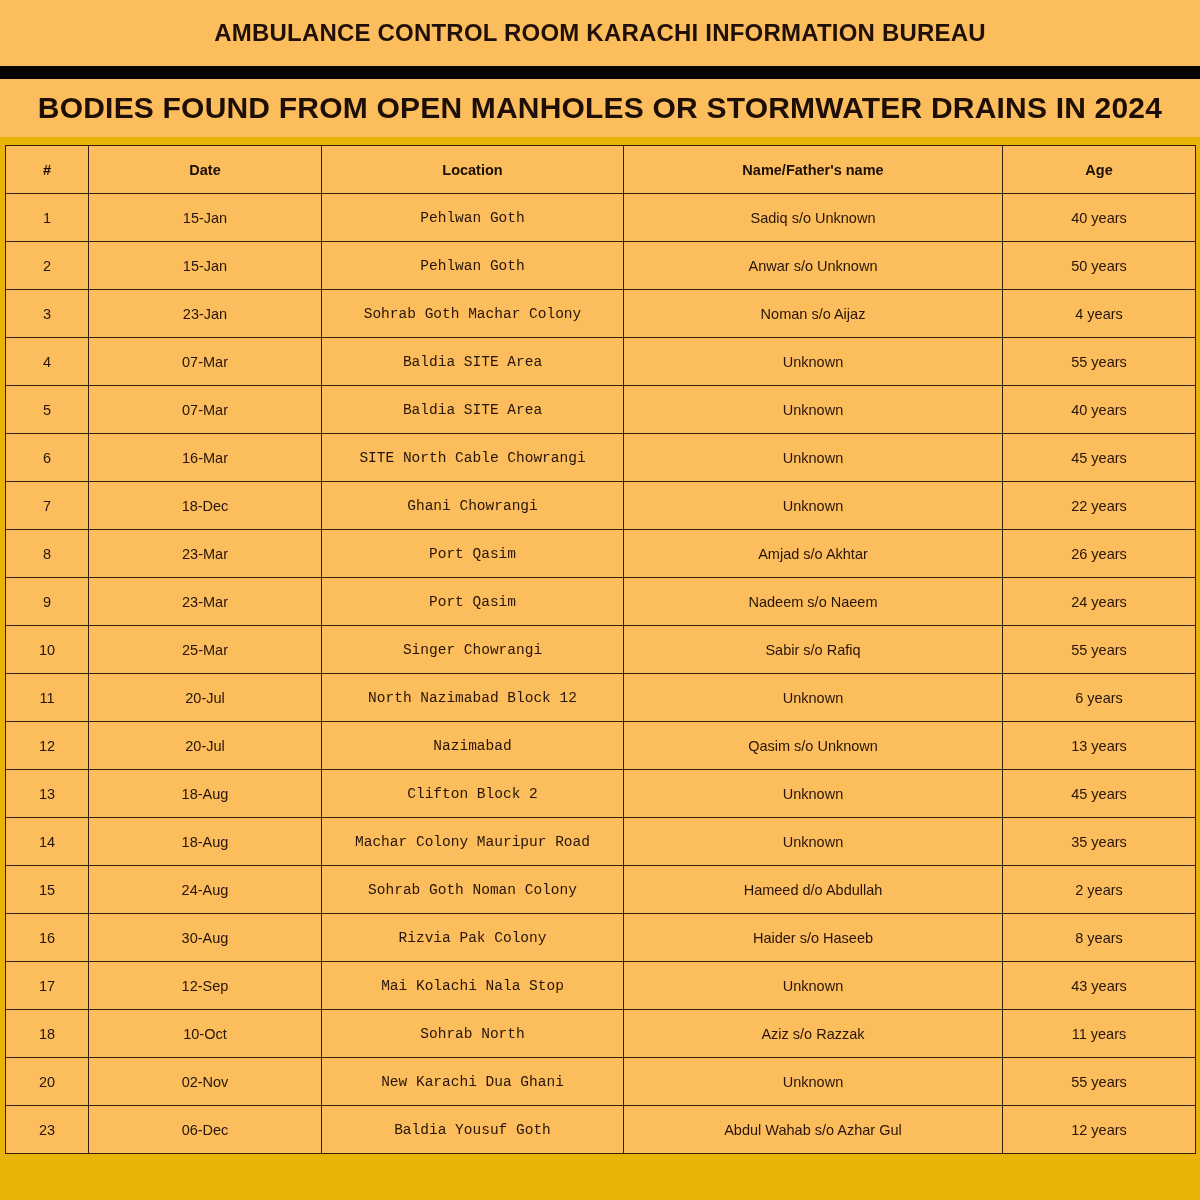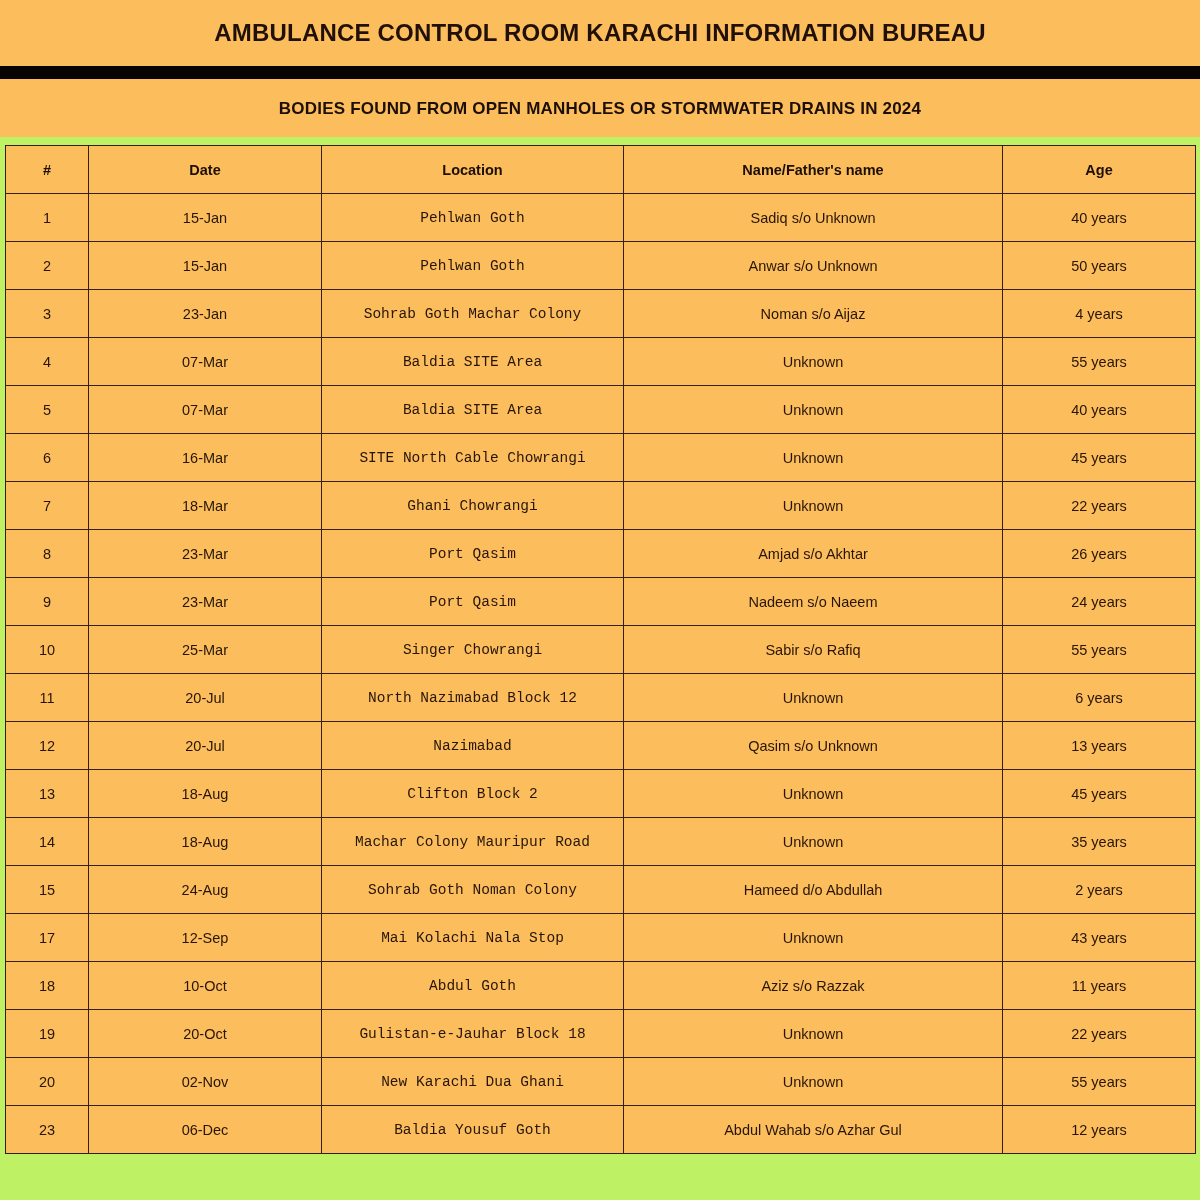--- a/index.html
+++ b/index.html
@@ -13,21 +13,21 @@
     overflow: hidden;
     background: #fcbe5c;
     font-family: "Liberation Sans", sans-serif;
     -webkit-font-smoothing: antialiased;
   }
 
   .page {
     width: 1200px;
     height: 1200px;
     position: relative;
-    background: #bef264;
+    background: #eab308;
     box-sizing: border-box;
   }
 
   
   .masthead {
     width: 100%;
     height: 66px;
     display: flex;
     align-items: center;
     justify-content: center;
@@ -51,21 +51,21 @@
 
   .subtitle-band {
     width: 100%;
     height: 58px;
     display: flex;
     align-items: center;
     justify-content: center;
     background: #fcbe5c;
   }
   .subtitle-text {
-    font-size: 17px;
+    font-size: 30px;
     font-weight: 700;
     letter-spacing: 0.2px;
     color: #1d0f07;
     text-align: center;
     line-height: 1;
     white-space: nowrap;
   }
 
   
   .table-wrap {
@@ -191,21 +191,21 @@
           </tr>
           <tr>
             <td class="cell-num">6</td>
             <td class="cell-date">16-Mar</td>
             <td class="cell-loc">SITE North Cable Chowrangi</td>
             <td class="cell-name">Unknown</td>
             <td class="cell-age">45 years</td>
           </tr>
           <tr>
             <td class="cell-num">7</td>
-            <td class="cell-date">18-Mar</td>
+            <td class="cell-date">18-Dec</td>
             <td class="cell-loc">Ghani Chowrangi</td>
             <td class="cell-name">Unknown</td>
             <td class="cell-age">22 years</td>
           </tr>
           <tr>
             <td class="cell-num">8</td>
             <td class="cell-date">23-Mar</td>
             <td class="cell-loc">Port Qasim</td>
             <td class="cell-name">Amjad s/o Akhtar</td>
             <td class="cell-age">26 years</td>
@@ -253,39 +253,39 @@
             <td class="cell-age">35 years</td>
           </tr>
           <tr>
             <td class="cell-num">15</td>
             <td class="cell-date">24-Aug</td>
             <td class="cell-loc">Sohrab Goth Noman Colony</td>
             <td class="cell-name">Hameed d/o Abdullah</td>
             <td class="cell-age age-minor">2 years</td>
           </tr>
           <tr>
+            <td class="cell-num">16</td>
+            <td class="cell-date">30-Aug</td>
+            <td class="cell-loc">Rizvia Pak Colony</td>
+            <td class="cell-name">Haider s/o Haseeb</td>
+            <td class="cell-age age-minor">8 years</td>
+          </tr>
+          <tr>
             <td class="cell-num">17</td>
             <td class="cell-date">12-Sep</td>
             <td class="cell-loc">Mai Kolachi Nala Stop</td>
             <td class="cell-name">Unknown</td>
             <td class="cell-age">43 years</td>
           </tr>
           <tr>
             <td class="cell-num">18</td>
             <td class="cell-date">10-Oct</td>
-            <td class="cell-loc">Abdul Goth</td>
+            <td class="cell-loc">Sohrab North</td>
             <td class="cell-name">Aziz s/o Razzak</td>
             <td class="cell-age age-minor">11 years</td>
-          </tr>
-          <tr>
-            <td class="cell-num">19</td>
-            <td class="cell-date">20-Oct</td>
-            <td class="cell-loc">Gulistan-e-Jauhar Block 18</td>
-            <td class="cell-name">Unknown</td>
-            <td class="cell-age">22 years</td>
           </tr>
           <tr>
             <td class="cell-num">20</td>
             <td class="cell-date">02-Nov</td>
             <td class="cell-loc">New Karachi Dua Ghani</td>
             <td class="cell-name">Unknown</td>
             <td class="cell-age">55 years</td>
           </tr>
           <tr>
             <td class="cell-num">23</td>

